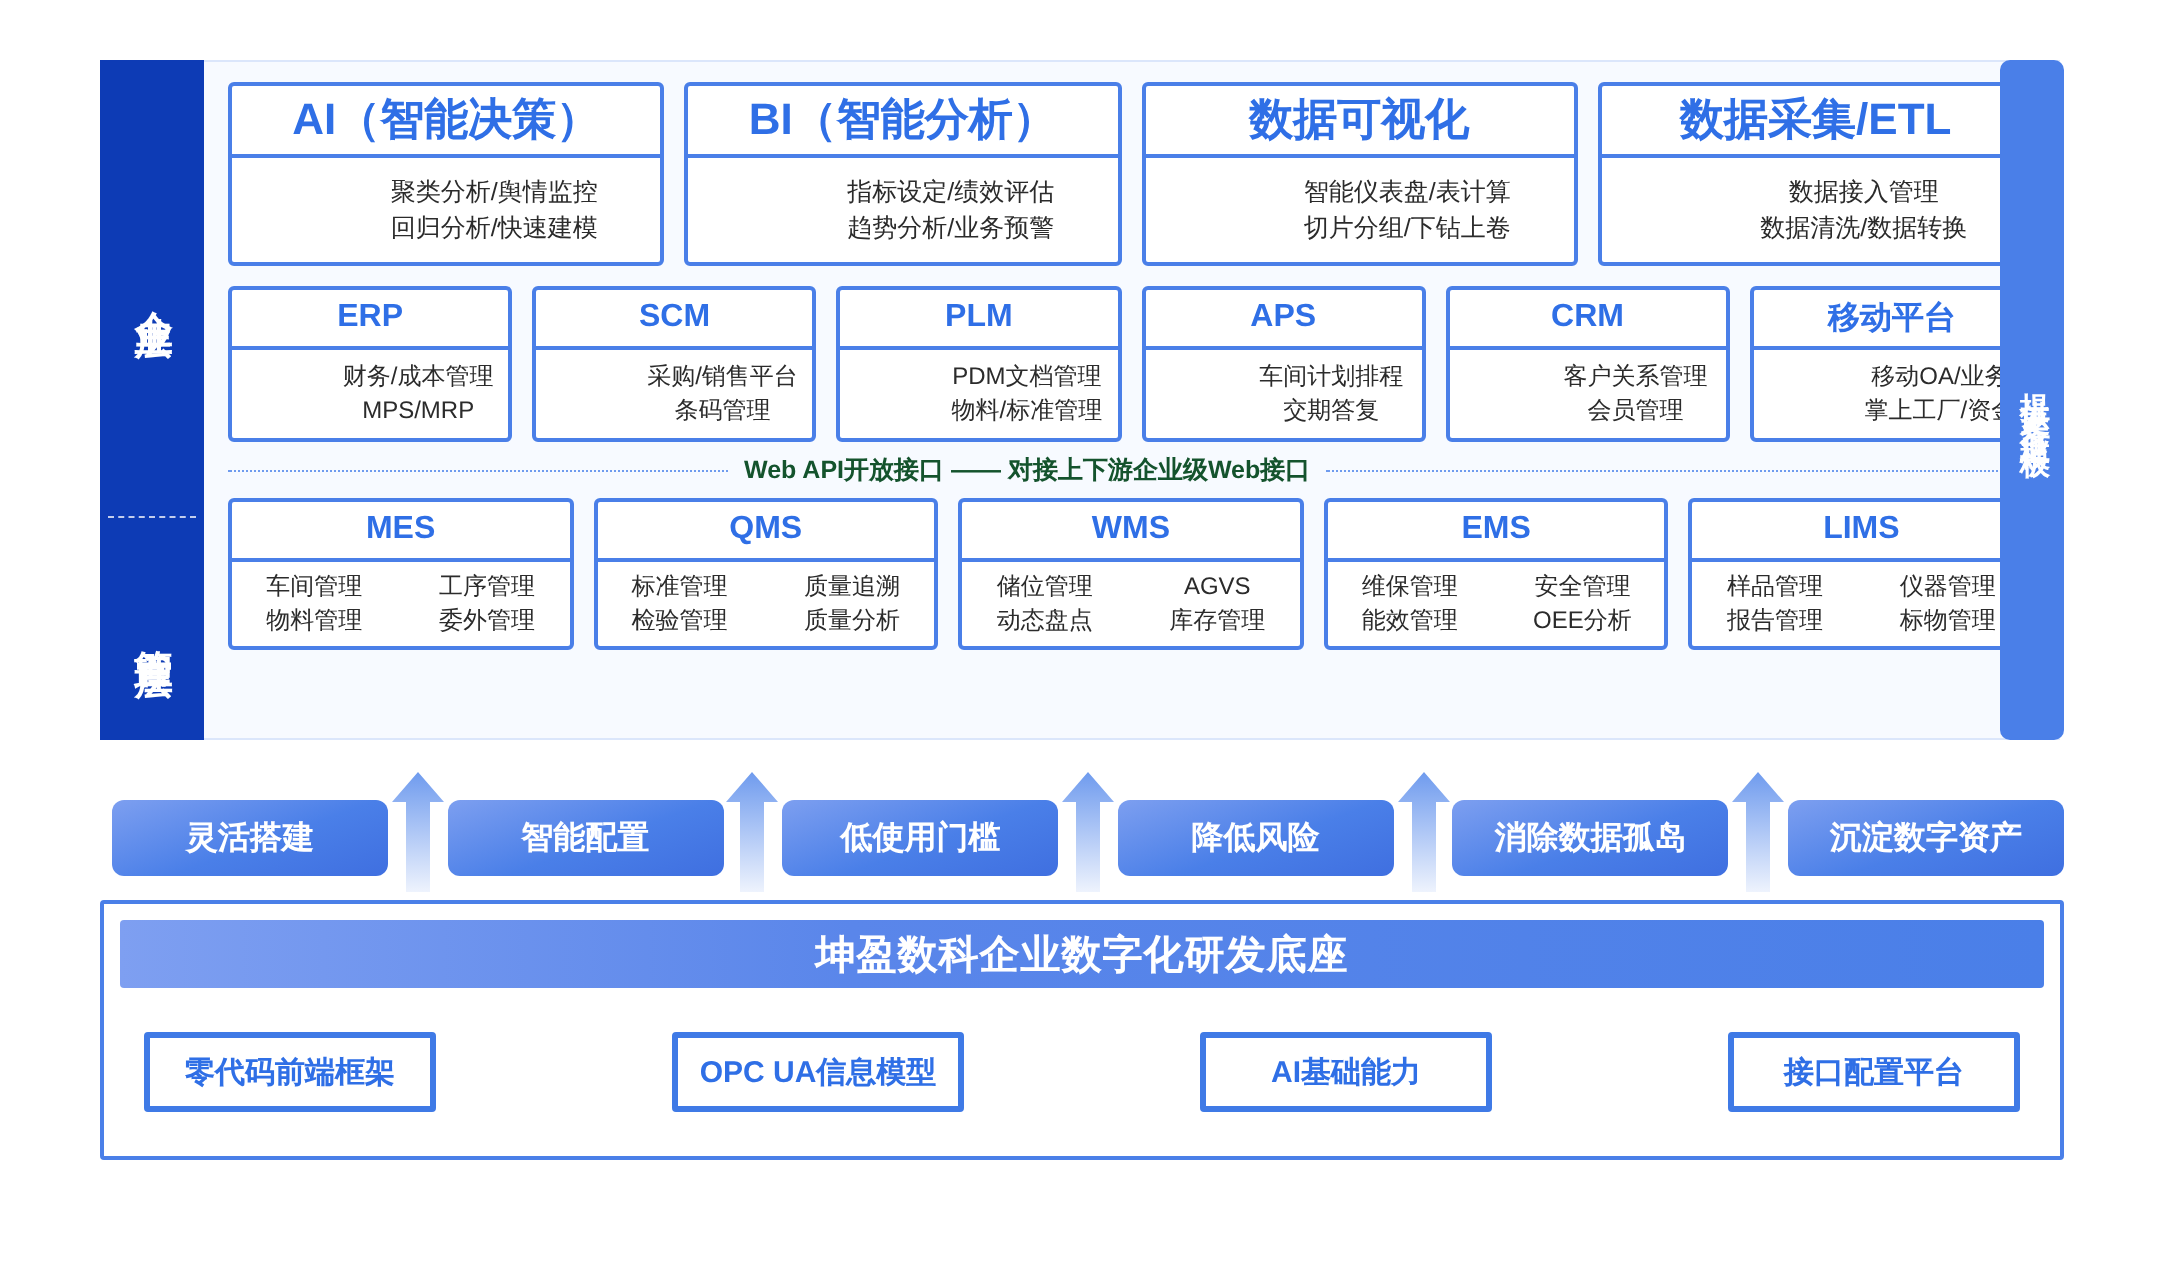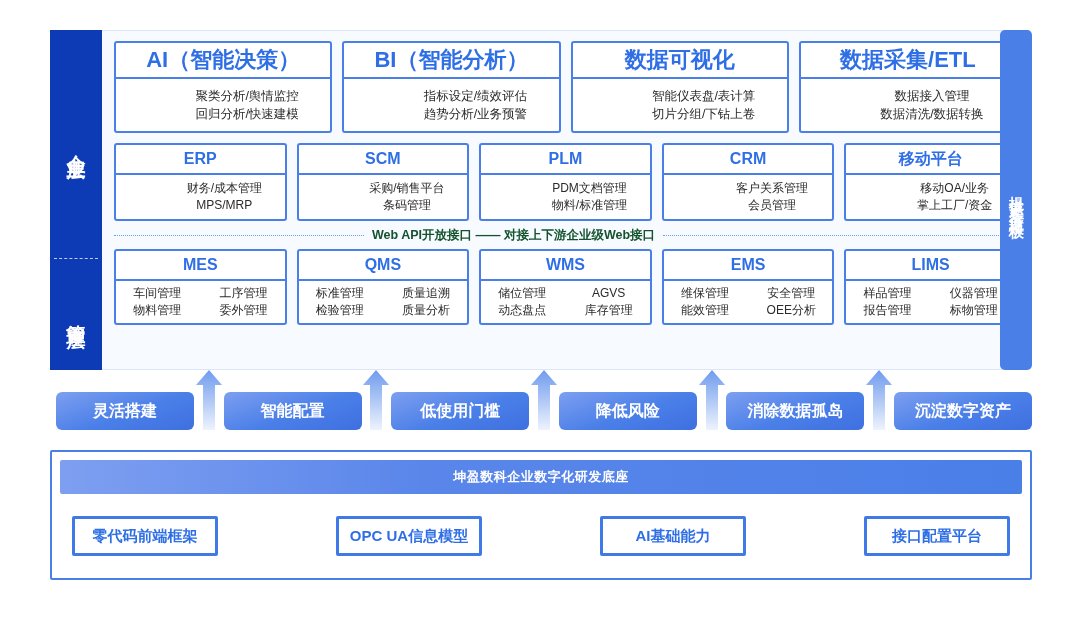--- a/index.html
+++ b/index.html
@@ -163,24 +163,24 @@
     text-orientation: upright;
     color: #ffffff;
     font-size: 15px;
     font-weight: 700;
     letter-spacing: 4px;
   }
 
   
   .benefits {
     position: absolute;
-    left: 56px; top: 384px;
+    left: 56px; top: 400px;
     width: 976px; height: 46px;
     display: flex;
-    align-items: flex-end;
+    align-items: flex-start;
   }
   .pill {
     height: 38px;
     flex: 0 0 138px;
     border-radius: 6px;
     background: linear-gradient(160deg, #7d9ff0 0%, #4a7fe8 55%, #3f6fe0 100%);
     color: #ffffff;
     font-size: 16px;
     font-weight: 700;
     display: flex;
@@ -204,21 +204,21 @@
     border: 2px solid #4a7fe8;
     border-radius: 2px;
     background: #ffffff;
     padding: 8px;
   }
   .foundation-bar {
     height: 34px;
     border-radius: 2px;
     background: linear-gradient(90deg, #7e9ff1 0%, #5a86ea 38%, #4a7fe8 100%);
     color: #ffffff;
-    font-size: 13px;
+    font-size: 20px;
     font-weight: 700;
     display: flex;
     align-items: center;
     justify-content: center;
     letter-spacing: .5px;
   }
   .foundation-items {
     margin-top: 22px;
     display: flex;
     justify-content: space-between;
@@ -302,20 +302,27 @@
           <div class="card-body">
             <div class="line">采购/销售平台</div>
             <div class="line">条码管理</div>
           </div>
         </div>
         <div class="card">
           <div class="card-head">PLM</div>
           <div class="card-body">
             <div class="line">PDM文档管理</div>
             <div class="line">物料/标准管理</div>
+          </div>
+        </div>
+        <div class="card">
+          <div class="card-head">APS</div>
+          <div class="card-body">
+            <div class="line">车间计划排程</div>
+            <div class="line">交期答复</div>
           </div>
         </div>
         <div class="card">
           <div class="card-head">CRM</div>
           <div class="card-body">
             <div class="line">客户关系管理</div>
             <div class="line">会员管理</div>
           </div>
         </div>
         <div class="card">

